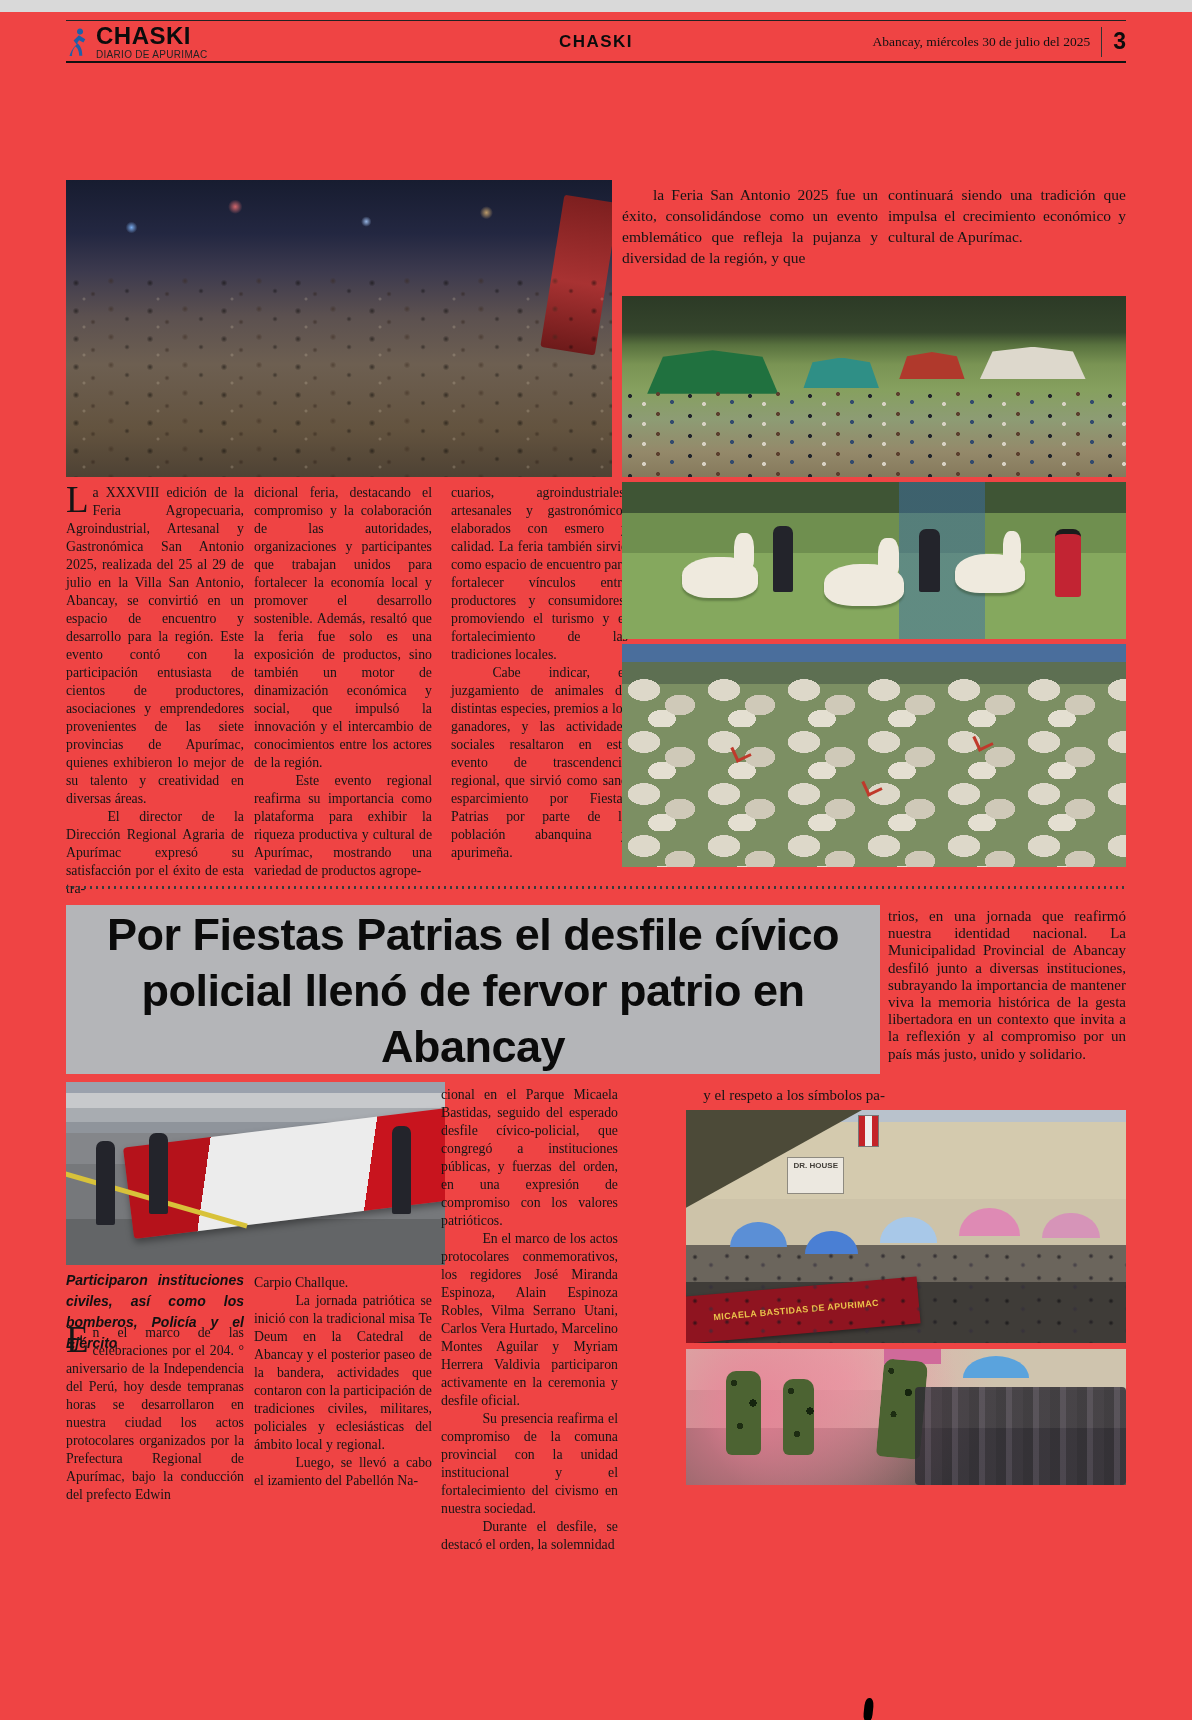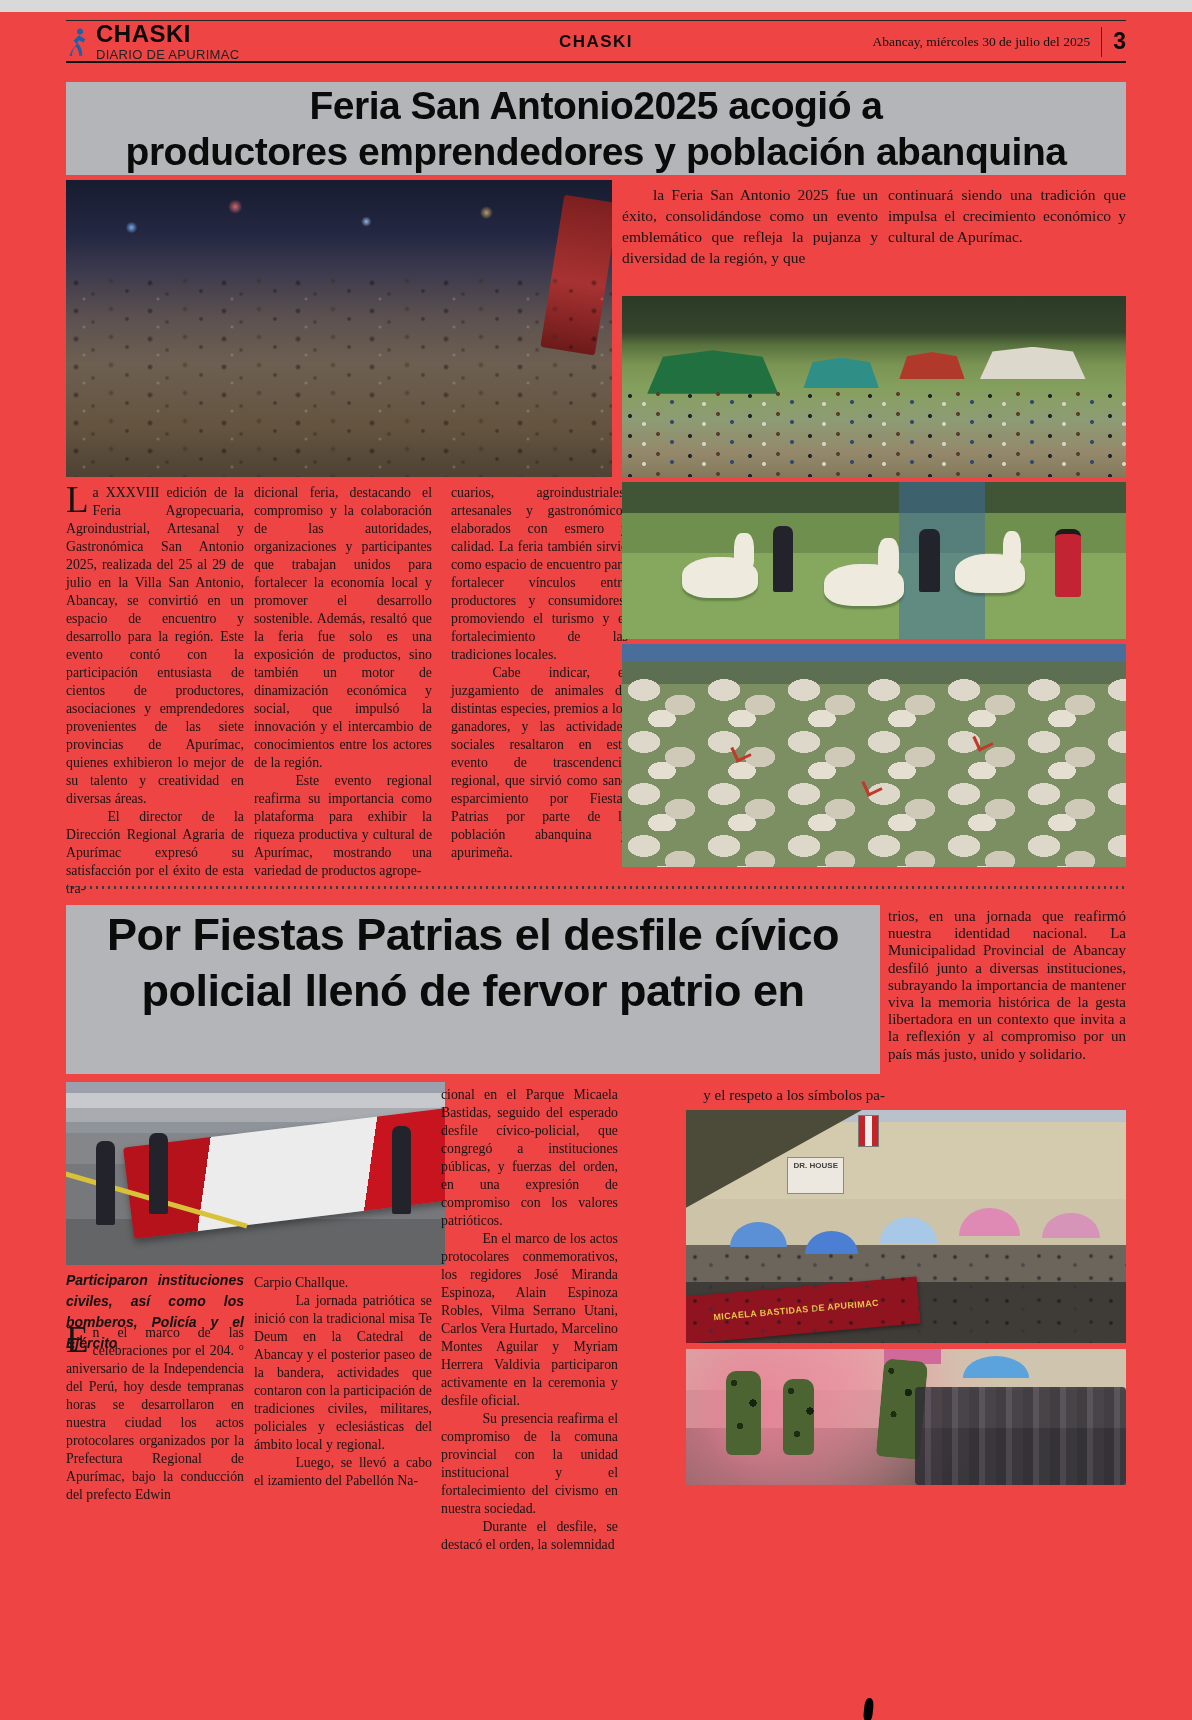--- a/index.html
+++ b/index.html
@@ -7,21 +7,21 @@
         font-family:"Liberation Serif",serif;color:#151515;overflow:hidden;}
   .abs{position:absolute;}
 
   
   .hdr-top{left:66px;top:8px;width:1060px;border-top:1.5px solid #222;}
   .hdr{left:66px;top:11px;width:1060px;height:37px;display:flex;align-items:center;}
   .hdr-bot{left:66px;top:49px;width:1060px;border-top:2.5px solid #111;}
   .logo{display:inline-flex;margin-right:6px;}
   .brandbox{display:flex;flex-direction:column;justify-content:center;line-height:1;}
   .brand{font-family:"Liberation Sans",sans-serif;font-weight:bold;font-size:24px;letter-spacing:.5px;color:#0c0c0c;}
-  .tagline{font-family:"Liberation Sans",sans-serif;font-size:13px;margin-top:2px;letter-spacing:.3px;color:#222;}
+  .tagline{font-family:"Liberation Sans",sans-serif;font-size:10px;margin-top:2px;letter-spacing:.3px;color:#222;}
   .section{position:absolute;left:50%;transform:translateX(-50%);font-family:"Liberation Sans",sans-serif;
            font-weight:bold;font-size:17px;letter-spacing:1.5px;color:#0c0c0c;}
   .dateblock{margin-left:auto;display:flex;align-items:center;gap:11px;}
   .date{font-size:13.5px;color:#111;}
   .pgsep{width:0;height:30px;border-left:1.5px solid #333;}
   .pgnum{font-family:"Liberation Sans",sans-serif;font-weight:bold;font-size:23px;color:#0c0c0c;}
 
   
   .hl{background:#b4b5b8;color:#0b0b0b;font-family:"Liberation Sans",sans-serif;font-weight:bold;
       text-align:center;letter-spacing:-.5px;}
@@ -154,24 +154,20 @@
     </div>
     <div class="section">CHASKI</div>
     <div class="dateblock">
       <span class="date">Abancay, miércoles 30 de julio del 2025</span>
       <span class="pgsep"></span>
       <span class="pgnum">3</span>
     </div>
   </div>
   <div class="abs hdr-bot"></div>
 
-  <div class="abs hl hl1">
-    <div>Feria San Antonio2025 acogió a</div>
-    <div>productores emprendedores y población abanquina</div>
-  </div>
 
   <div class="abs photo ph-crowd" style="left:66px;top:168px;width:546px;height:297px">
     <div class="crowd-flag"></div>
   </div>
 
   <div class="abs col intro" style="left:622px;top:172px;width:256px">
     <p class="ind2">la Feria San Antonio 2025 fue un éxito, consolidándose como un evento emblemático que refleja la pujanza y diversidad de la región, y que</p>
   </div>
   <div class="abs col intro" style="left:888px;top:172px;width:238px">
     <p>continuará siendo una tradición que impulsa el crecimiento económico y cultural de Apurímac.</p>
@@ -210,20 +206,21 @@
     <div class="rmark" style="left:22%;top:45%"></div>
     <div class="rmark" style="left:48%;top:60%"></div>
     <div class="rmark" style="left:70%;top:40%"></div>
   </div>
 
   <div class="abs dotrule" style="left:66px;top:874px;width:1060px"></div>
 
   <div class="abs hl hl2">
     <div>Por Fiestas Patrias el desfile cívico</div>
     <div>policial llenó de fervor patrio en</div>
+    <div>Abancay</div>
   </div>
 
   <div class="abs col cole" style="left:888px;top:896px;width:238px">
     <p>trios, en una jornada que reafirmó nuestra identidad nacional. La Municipalidad Provincial de Abancay desfiló junto a diversas instituciones, subrayando la importancia de mantener viva la memoria histórica de la gesta libertadora en un contexto que invita a la reflexión y al compromiso por un país más justo, unido y solidario.</p>
   </div>
 
   <div class="abs midline" style="left:645px;top:1074px;width:240px">y el respeto a los símbolos pa-</div>
 
   <div class="abs photo ph-flag" style="left:66px;top:1070px;width:379px;height:183px">
     <div class="flagbig"></div>

